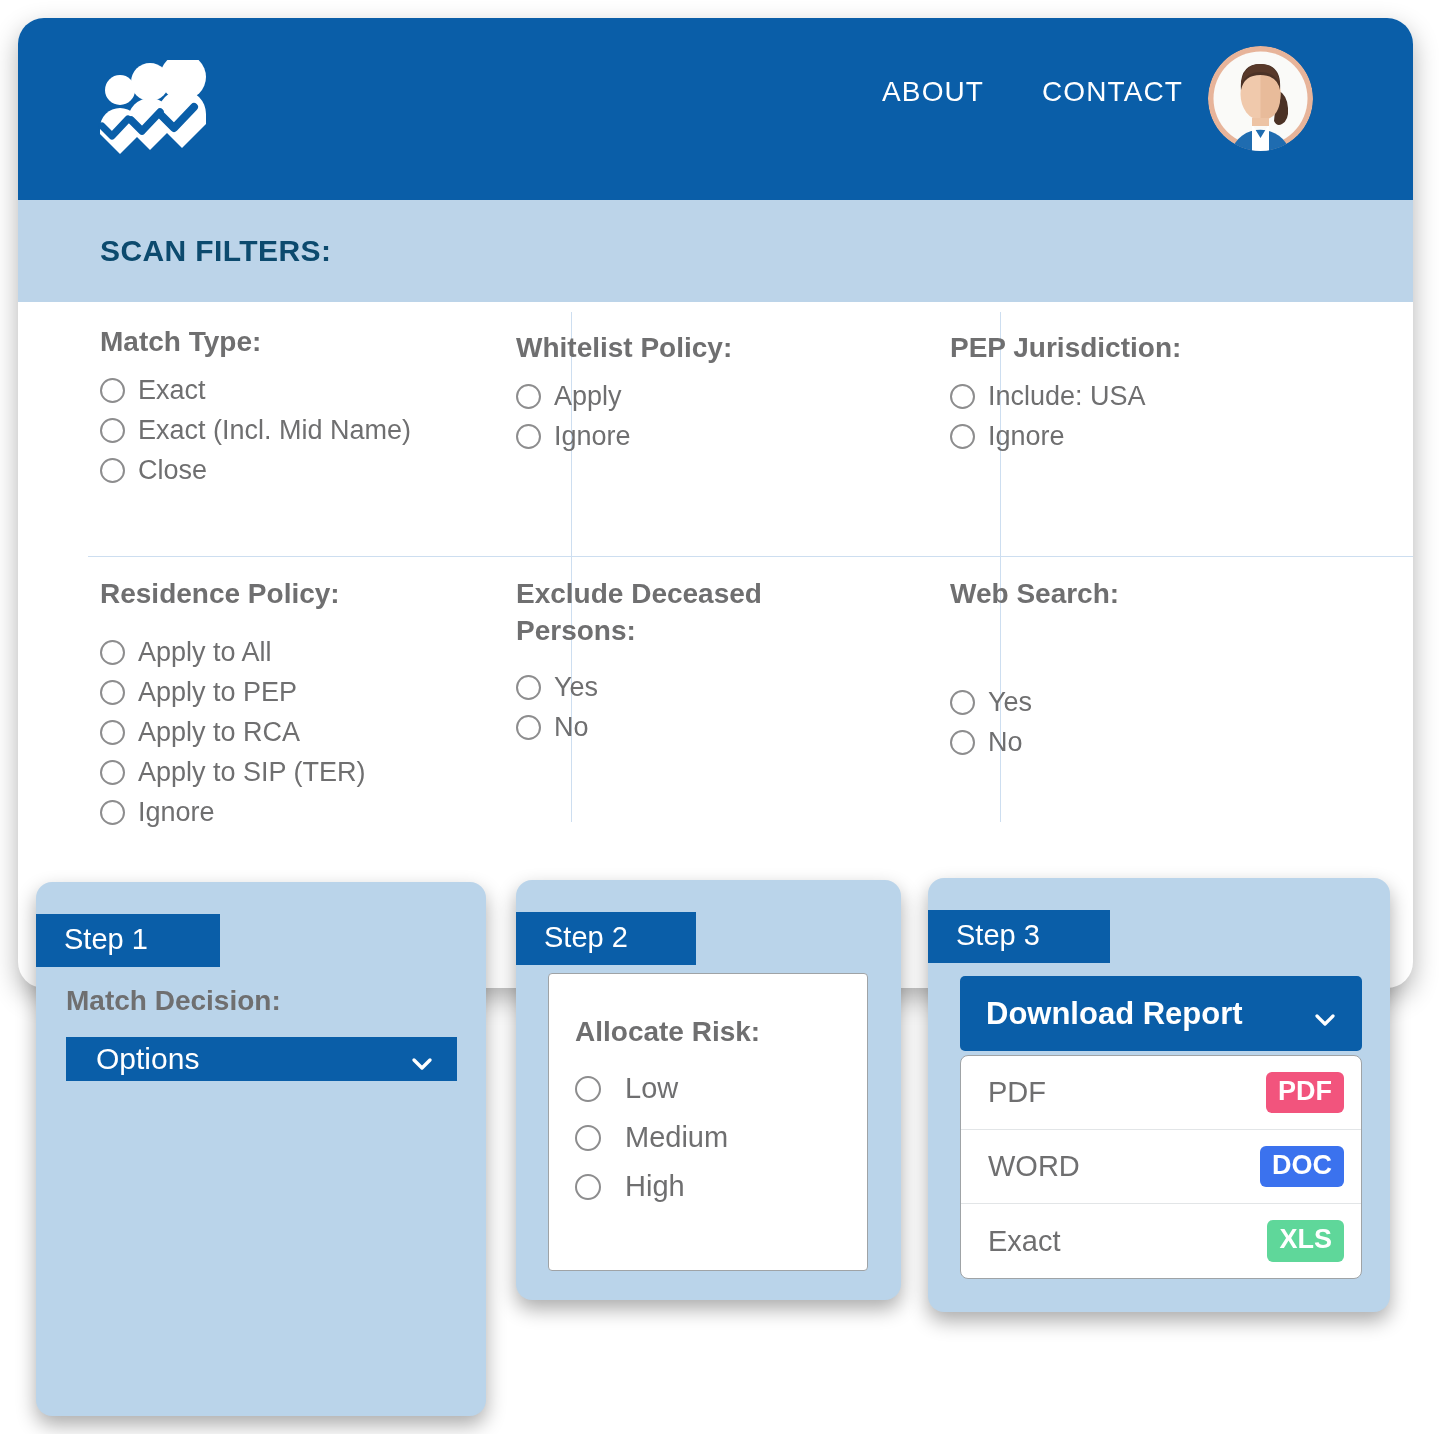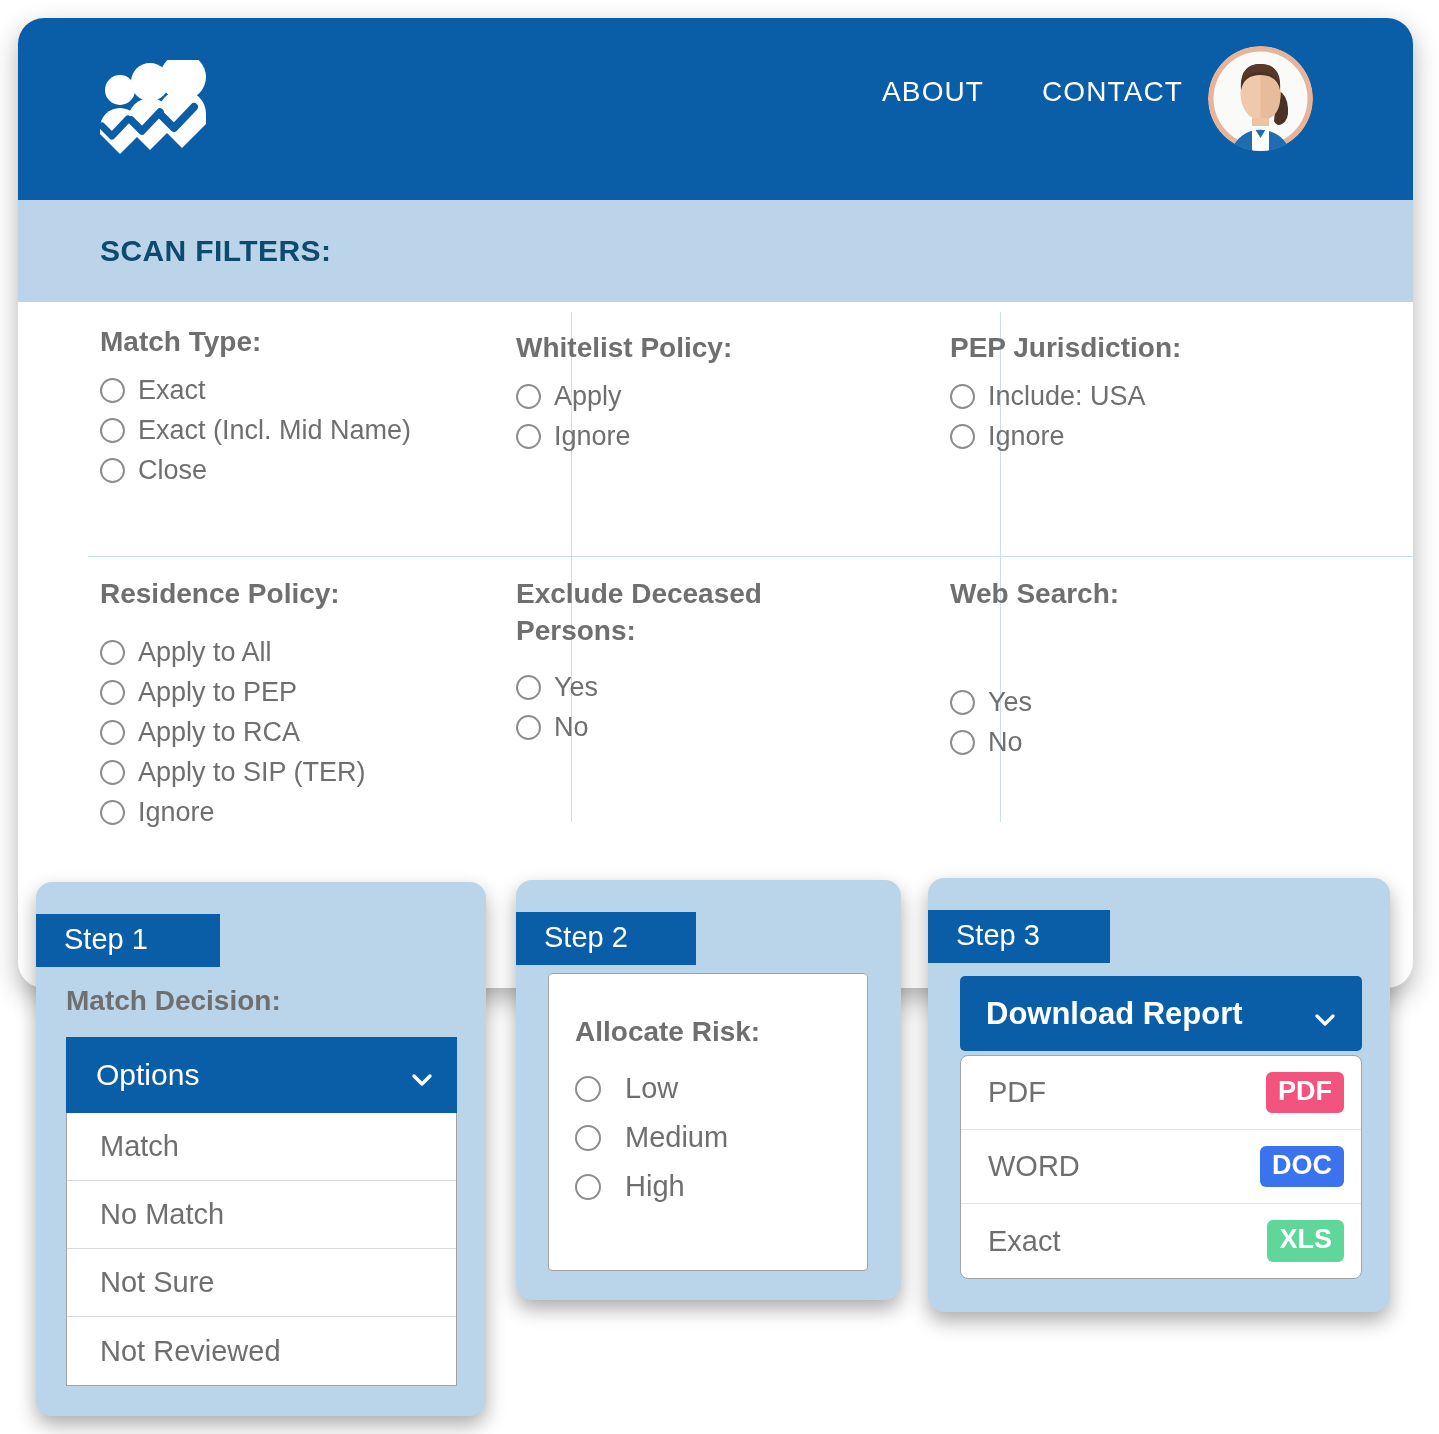--- a/index.html
+++ b/index.html
@@ -194,21 +194,21 @@
   .dropdown {
     position: absolute;
     left: 30px;
     top: 155px;
     width: 391px;
   }
   .dd-head {
     background: #0A5EA8;
     color: #ffffff;
     font-size: 30px;
-    height: 76px;
+    height: 44px;
     display: flex;
     align-items: center;
     justify-content: space-between;
     padding: 0 24px 0 30px;
     box-sizing: border-box;
     cursor: pointer;
   }
   .chev {
     width: 22px;
     height: 22px;
@@ -480,26 +480,20 @@
 
     <div class="dropdown">
       <div class="dd-head">
         <span>Options</span>
         <span class="chev">
           <svg viewBox="0 0 22 22" width="22" height="22" aria-hidden="true">
             <path d="M3 7 L11 15 L19 7" stroke="#ffffff" stroke-width="3.4" fill="none" stroke-linecap="round" stroke-linejoin="round"></path>
           </svg>
         </span>
       </div>
-      <div class="dd-list">
-        <div class="dd-item">Match</div>
-        <div class="dd-item">No Match</div>
-        <div class="dd-item">Not Sure</div>
-        <div class="dd-item">Not Reviewed</div>
-      </div>
     </div>
   </div>
 
   <div class="card" id="card2">
     <div class="step-badge">Step 2</div>
 
     <div class="risk-box">
       <div class="risk-title">Allocate Risk:</div>
       <div class="risk-opt">
         <span class="radio"></span>

